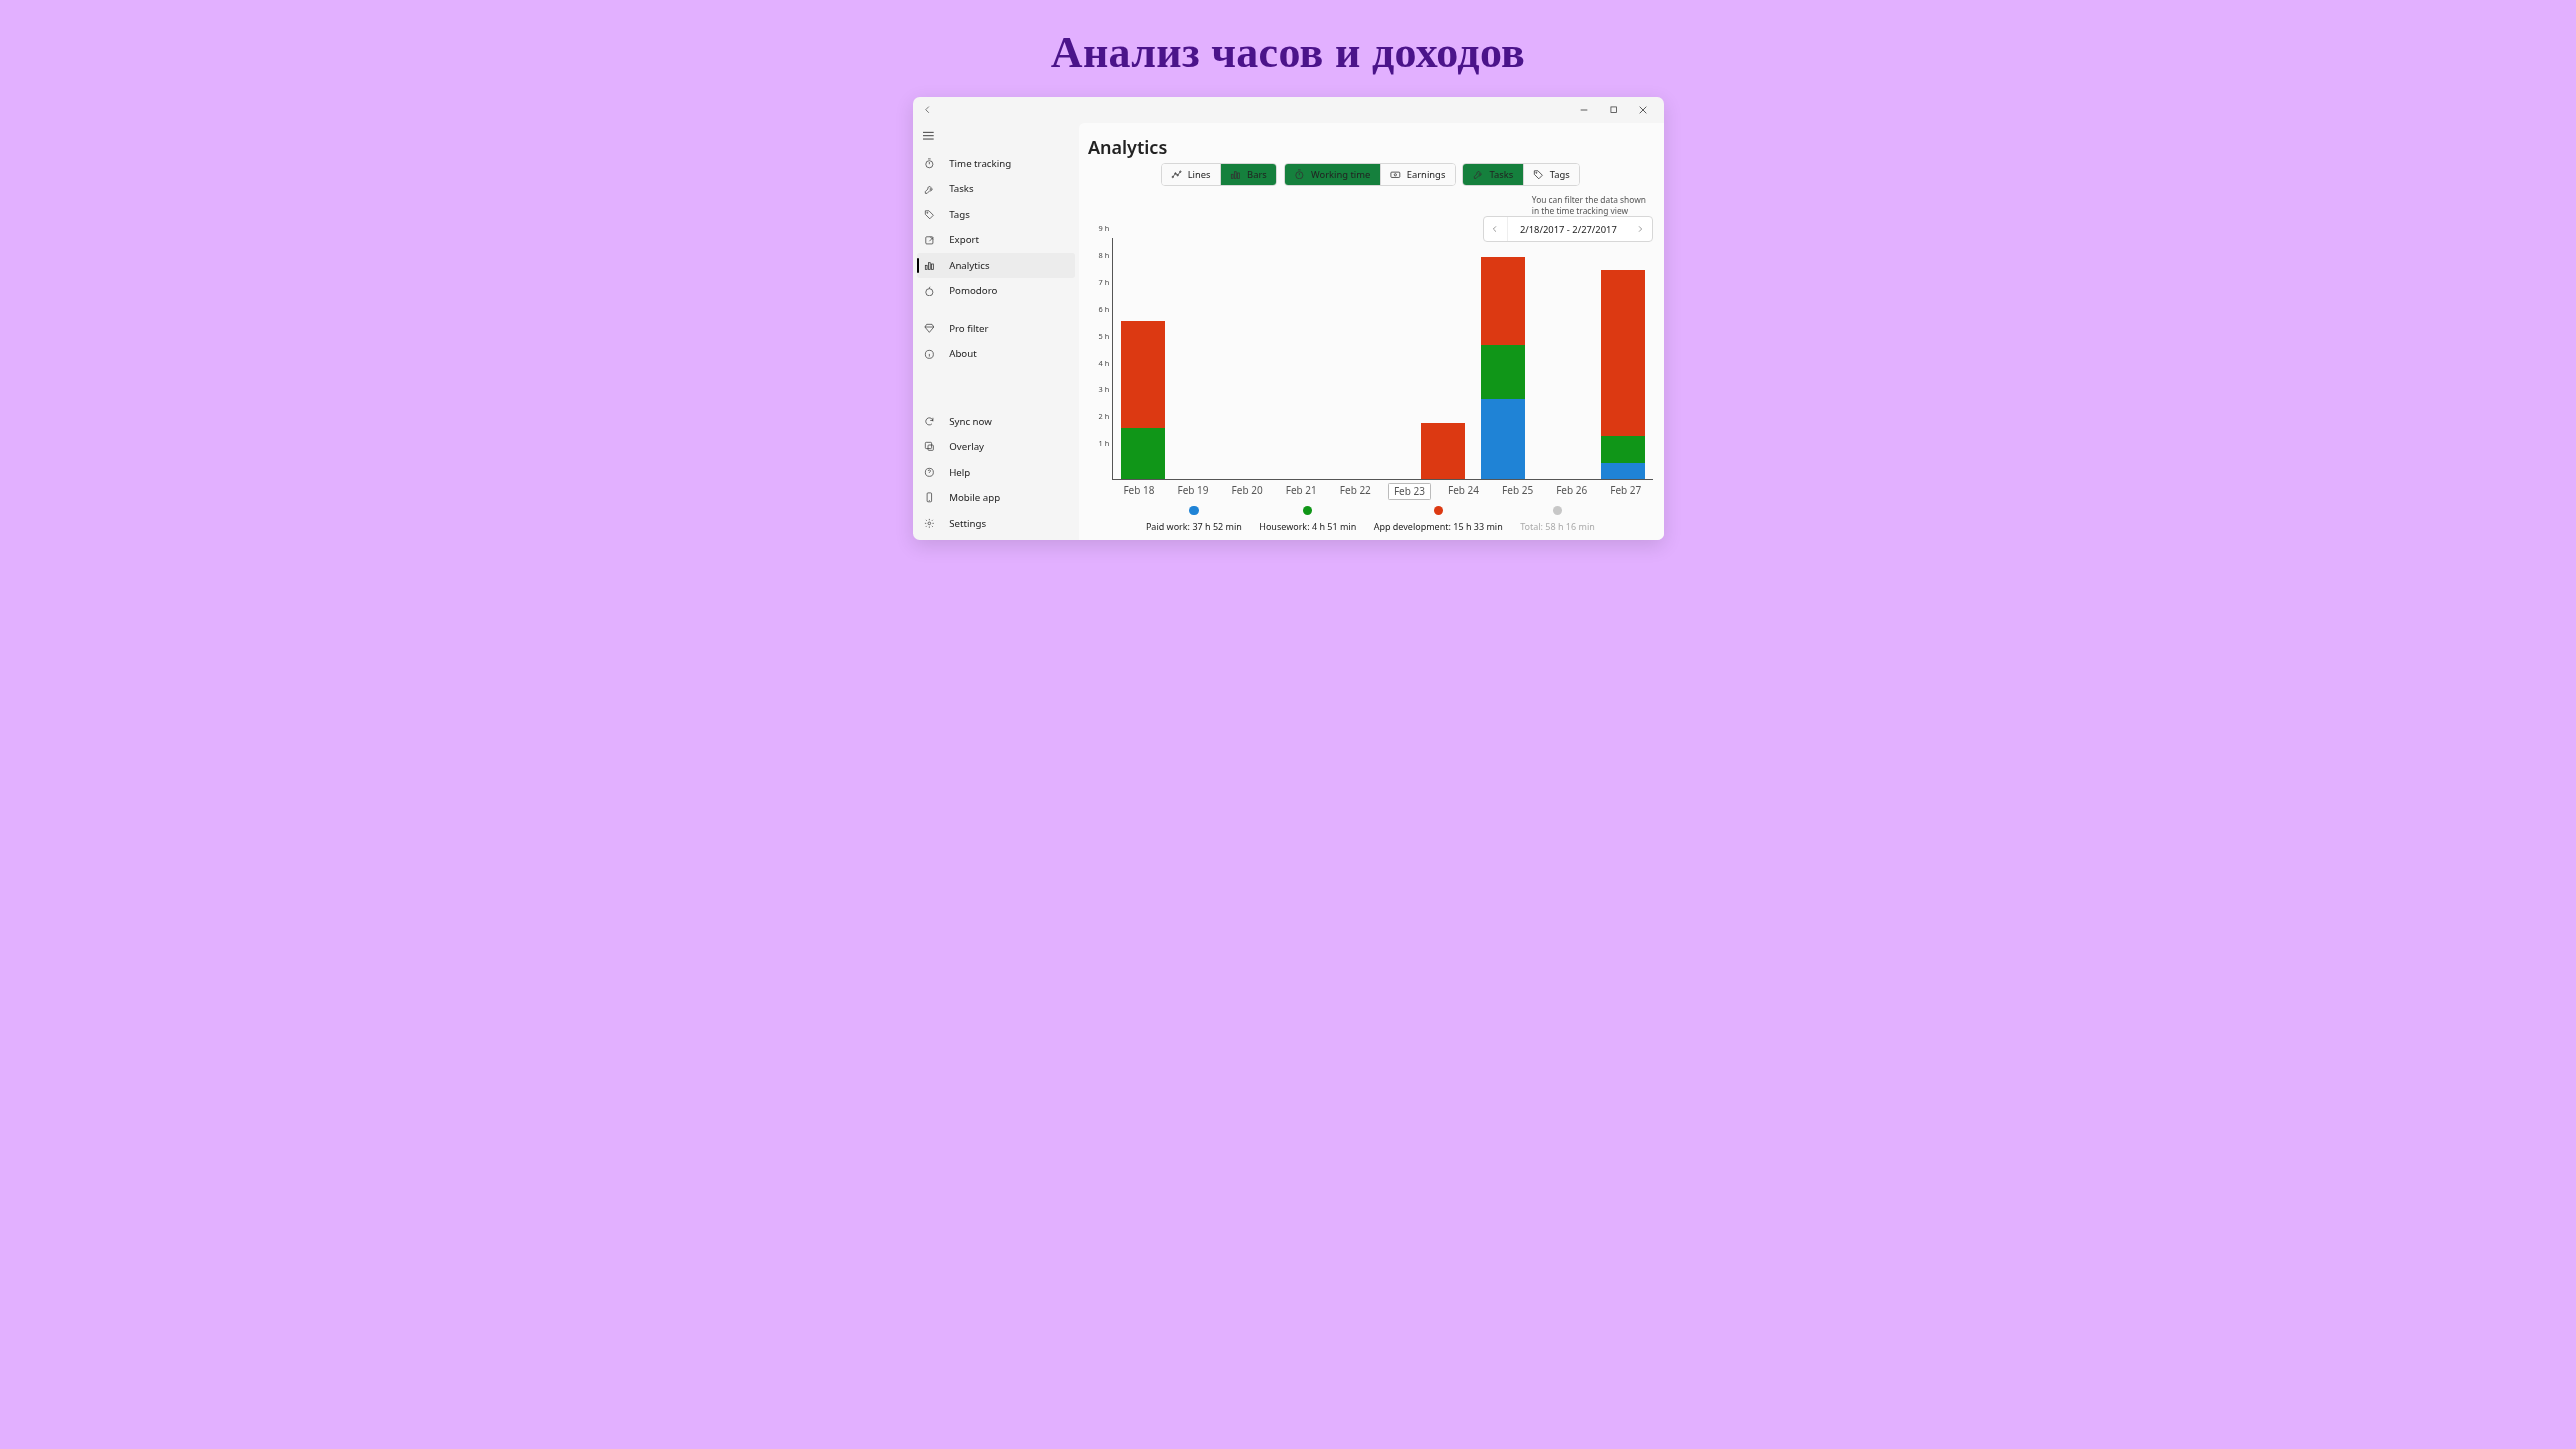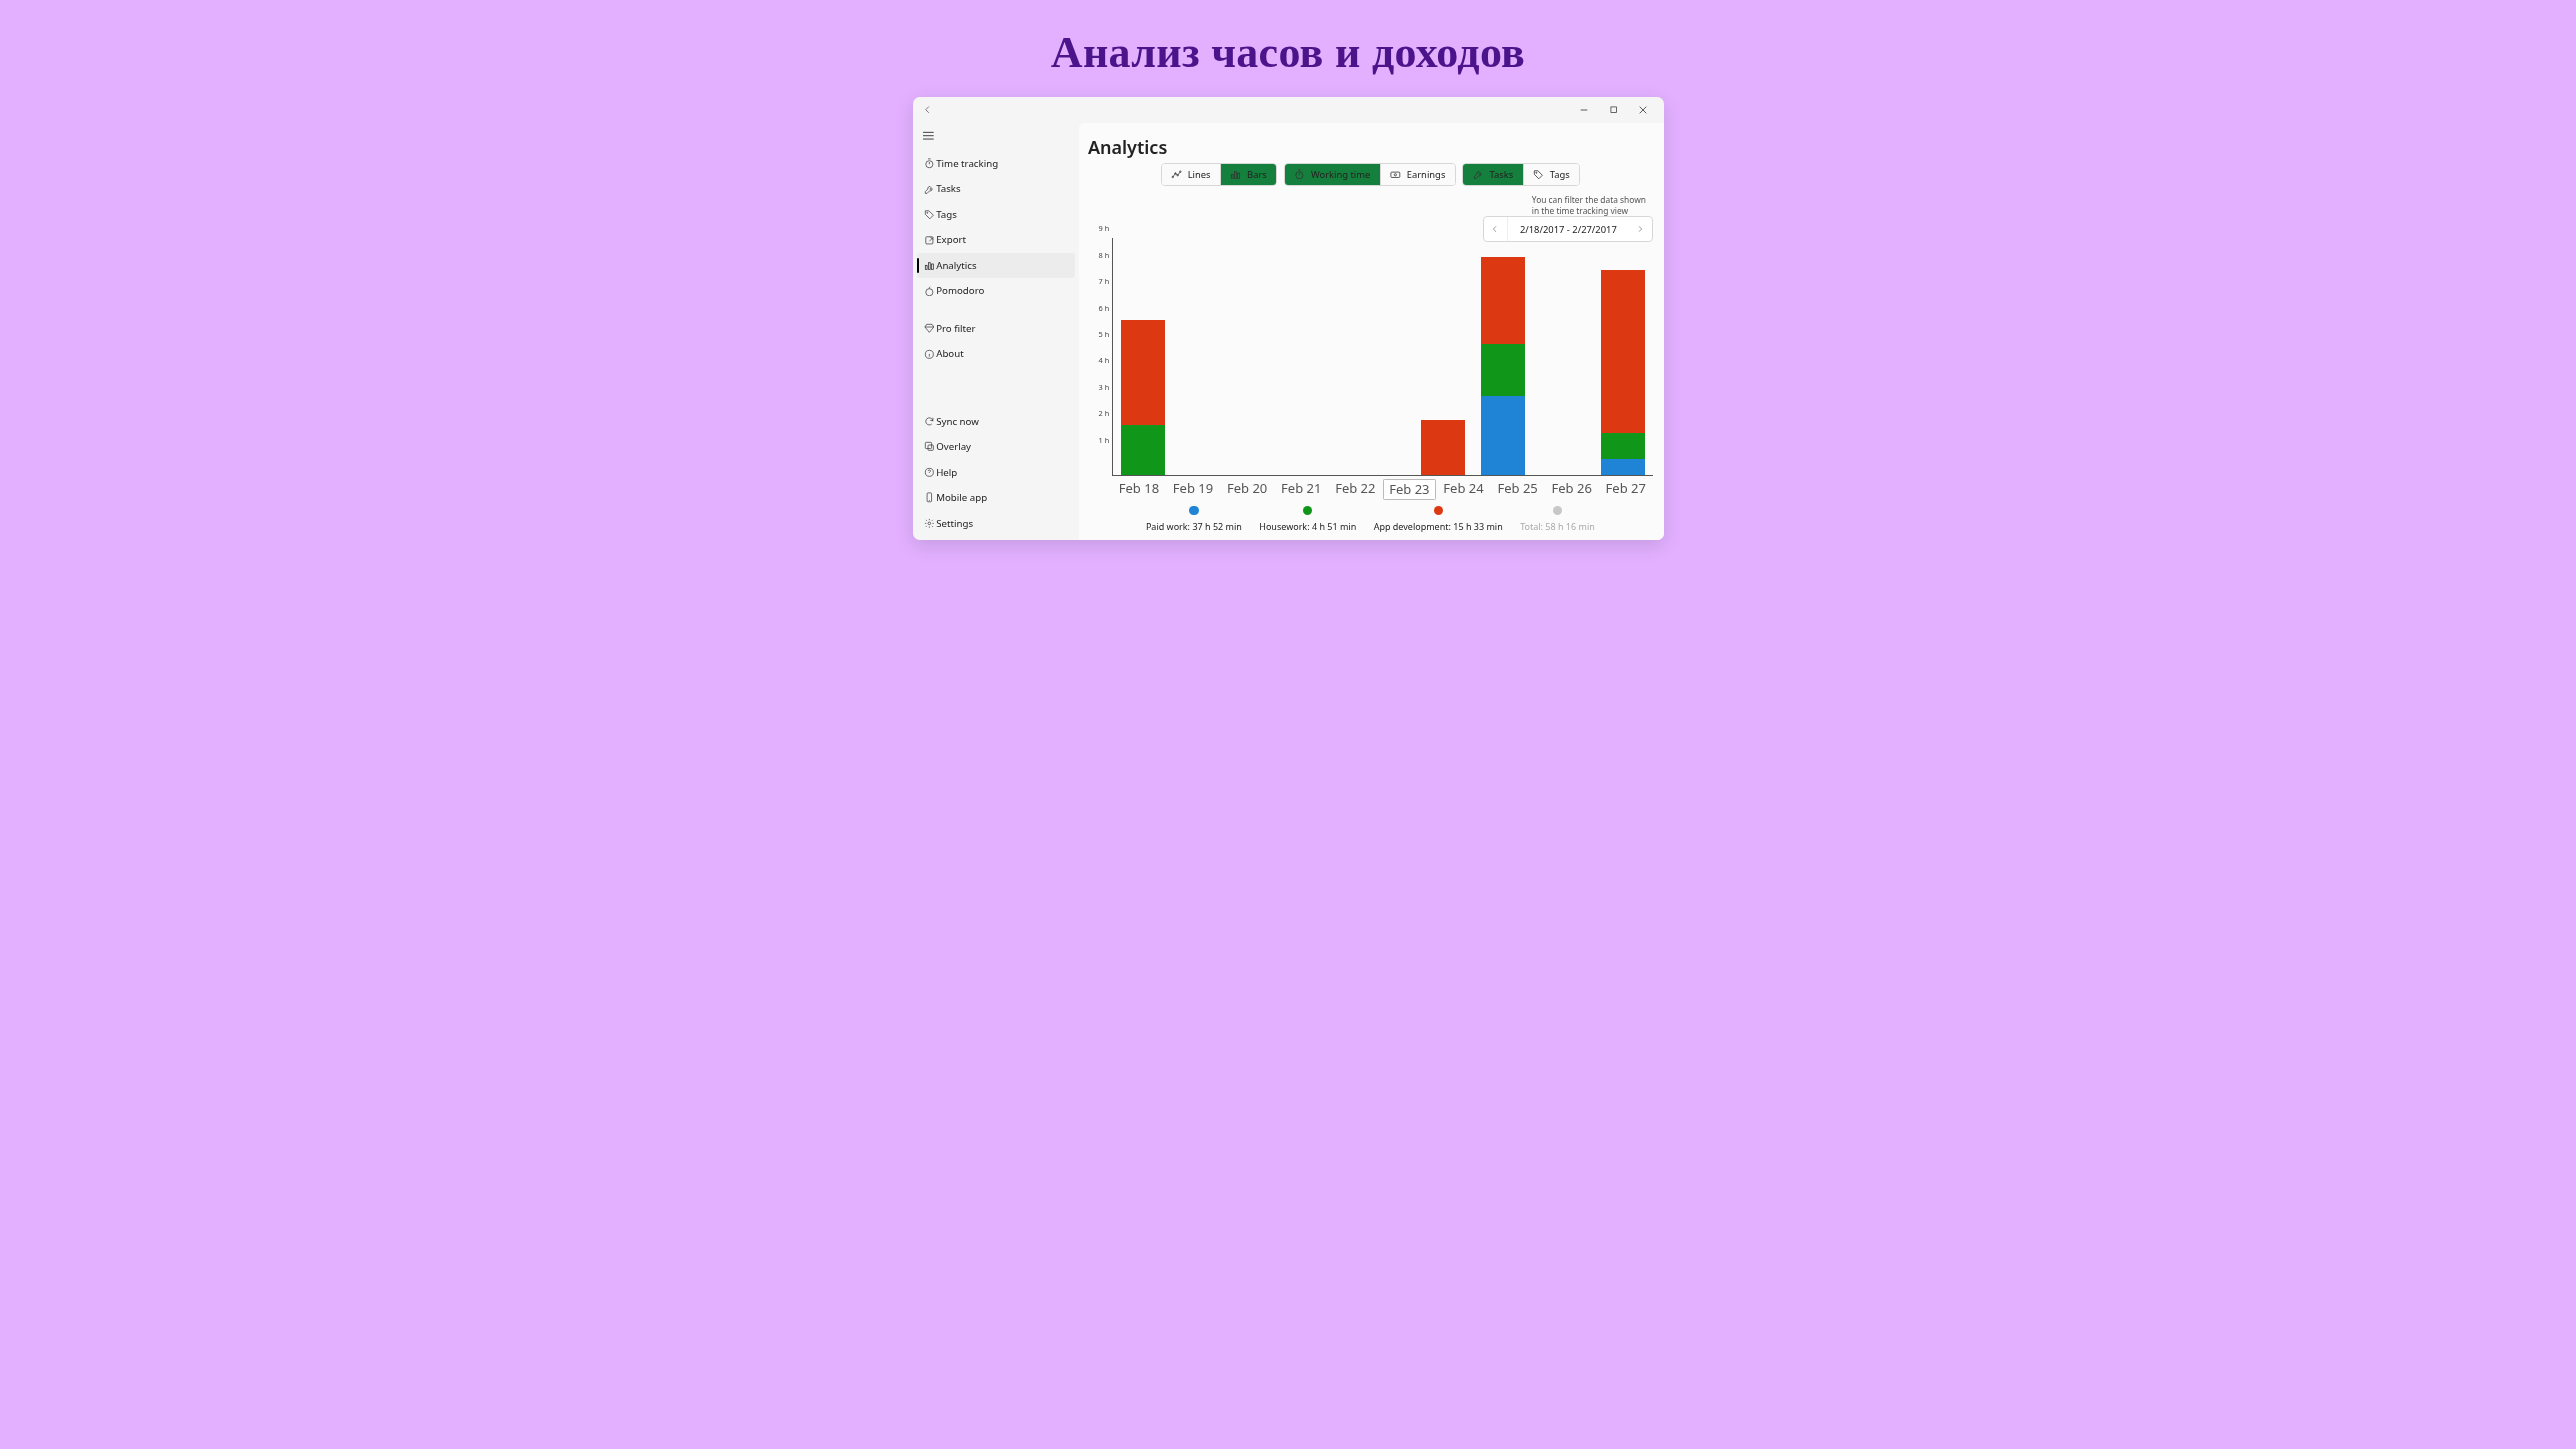--- a/index.html
+++ b/index.html
@@ -61,21 +61,21 @@
     gap:1.3px;
   }
   .hamburger {
     width:24px;height:21.5px;
     display:flex;align-items:center;justify-content:center;
     margin-bottom:2.7px;
     color:#333;
   }
   .nav-item {
     display:flex;align-items:center;
-    gap:1px;
+    gap:14px;
     height:25.5px;
     padding:0 6.7px;
     border-radius:2.7px;
     font-size:9.7px;
     color:#222;
   }
   .nav-item .ic {
     width:12px;height:12px;flex:0 0 12px;
     display:flex;align-items:center;justify-content:center;
     color:#333;
@@ -154,21 +154,21 @@
     flex:1;display:flex;flex-direction:column;justify-content:flex-end;align-items:center;position:relative;
   }
   .bar{width:74%;display:flex;flex-direction:column;justify-content:flex-end;}
   .seg-paid{background:#1f83d6;}
   .seg-house{background:#109618;}
   .seg-app{background:#dc3912;}
 
   .xlabels{
     display:flex;margin-left:24px;
   }
-  .xlabels .xl{flex:1;text-align:center;font-size:13px;color:#555;padding-top:2.7px;}
+  .xlabels .xl{flex:1;text-align:center;font-size:10px;color:#555;padding-top:2.7px;}
   .xlabels .xl.boxed span{
     display:inline-block;border:0.7px solid #bbb;background:#fff;padding:0.7px 5.4px;border-radius:1.3px;
   }
 
   .tooltip{
     position:absolute;left:52%;top:0;transform:translateX(-50%);
     background:#fff;border:0.7px solid #bbb;border-radius:1.3px;
     font-size:7px;line-height:1.35;padding:2px 4px;white-space:nowrap;
     z-index:5;
   }

